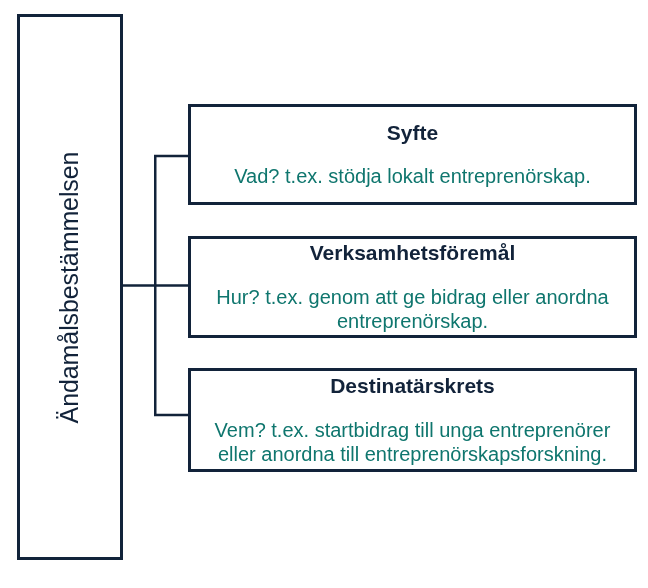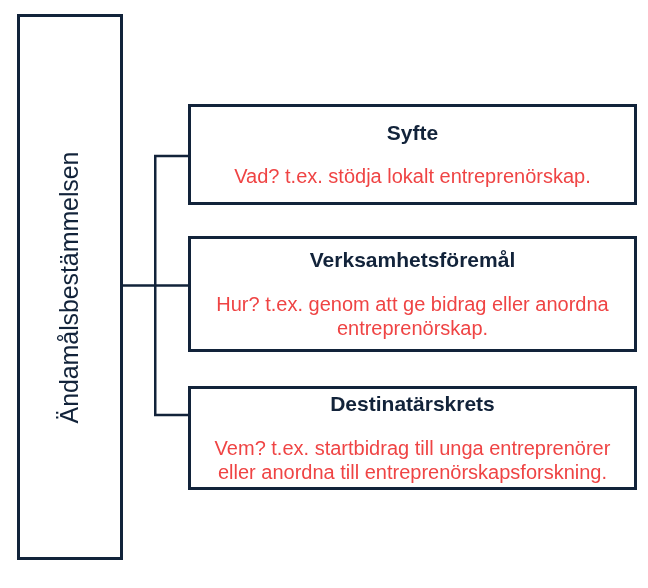--- a/index.html
+++ b/index.html
@@ -63,35 +63,35 @@
     border: 3px solid #12233a;
     background: #ffffff;
     display: flex;
     flex-direction: column;
     align-items: center;
     justify-content: center;
     padding: 4px 8px;
     gap: 17px;
   }
   .node-box-1 { top: 104px;  height: 101px; }
-  .node-box-2 { top: 236px;  height: 116px; }
-  .node-box-3 { top: 386px;  height: 104px; }
+  .node-box-2 { top: 236px;  height: 102px; }
+  .node-box-3 { top: 368px;  height: 104px; }
 
   .node-title {
     font-size: 21px;
     font-weight: bold;
     color: #12233a;
     text-align: center;
     line-height: 1.18;
     margin: 0 0 2px 0;
   }
   .node-desc {
     font-size: 20px;
     font-weight: 400;
-    color: #ef4444;
+    color: #0f766e;
     text-align: center;
     line-height: 1.2;
     margin: 0;
     max-width: 432px;
   }
 </style>
 </head>
 <body>
 
 <div id="diagram">

